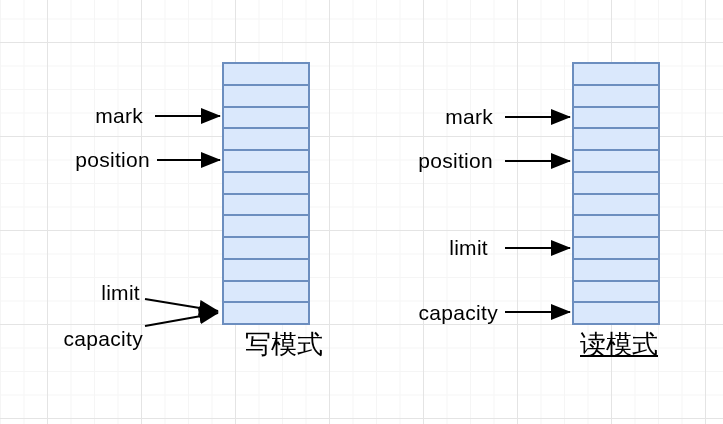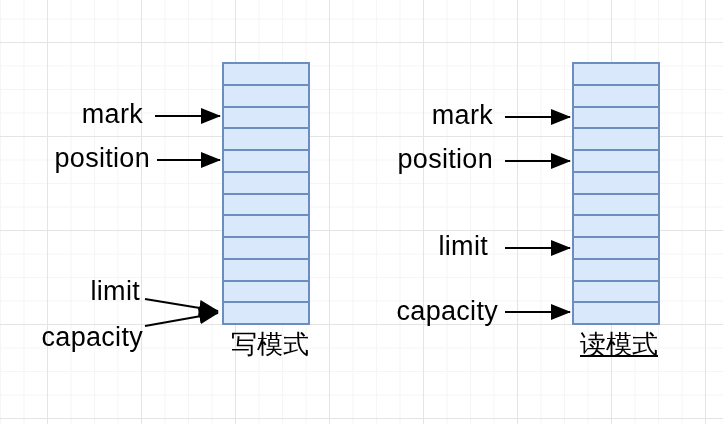--- a/index.html
+++ b/index.html
@@ -26,21 +26,21 @@
     background:var(--cell-fill);
     border:2px solid var(--cell-border);
     display:flex; flex-direction:column;
   }
   .stack .cell{flex:1;}
   .stack .cell + .cell{border-top:2px solid var(--cell-border);}
   .stack.left{left:222px;}
   .stack.right{left:572px;}
   .ptr-label{
     position:absolute;
-    font-size:27px; letter-spacing:0.3px; line-height:1;
+    font-size:21px; letter-spacing:0.3px; line-height:1;
     white-space:nowrap;
     transform:translateY(-54%);
   }
   .mode-label{
     position:absolute; top:330px;
     font-size:26px; line-height:1.15; white-space:nowrap;
     transform:translateX(-50%);
   }
   svg.arrows{position:absolute; left:0; top:0; width:723px; height:424px; pointer-events:none;}
   svg.arrows line{stroke:var(--arrow); stroke-width:2;}
@@ -81,21 +81,21 @@
 <div class="ptr-label" style="right:580px; top:116px;">mark</div>
 <div class="ptr-label" style="right:573px; top:160px;">position</div>
 <div class="ptr-label" style="right:583px; top:293px;">limit</div>
 <div class="ptr-label" style="right:580px; top:339px;">capacity</div>
 
 <div class="ptr-label" style="right:230px; top:117px;">mark</div>
 <div class="ptr-label" style="right:230px; top:161px;">position</div>
 <div class="ptr-label" style="right:235px; top:248px;">limit</div>
 <div class="ptr-label" style="right:225px; top:313px;">capacity</div>
 
-<div class="mode-label" style="left:270px;">写模式</div>
+<div class="mode-label" style="left:284px;">写模式</div>
 <div class="mode-label" style="left:619px;text-decoration:underline;">读模式</div>
 
 <svg class="arrows" viewBox="0 0 723 424">
   <defs>
     <marker id="ah" viewBox="0 0 10 8" refX="9.5" refY="4" markerWidth="10" markerHeight="8" orient="auto-start-reverse">
       <path d="M0,0 L10,4 L0,8 z" fill="#000000"></path>
     </marker>
   </defs>
   <line x1="155" y1="116" x2="220" y2="116" marker-end="url(#ah)"></line>
   <line x1="157" y1="160" x2="220" y2="160" marker-end="url(#ah)"></line>

